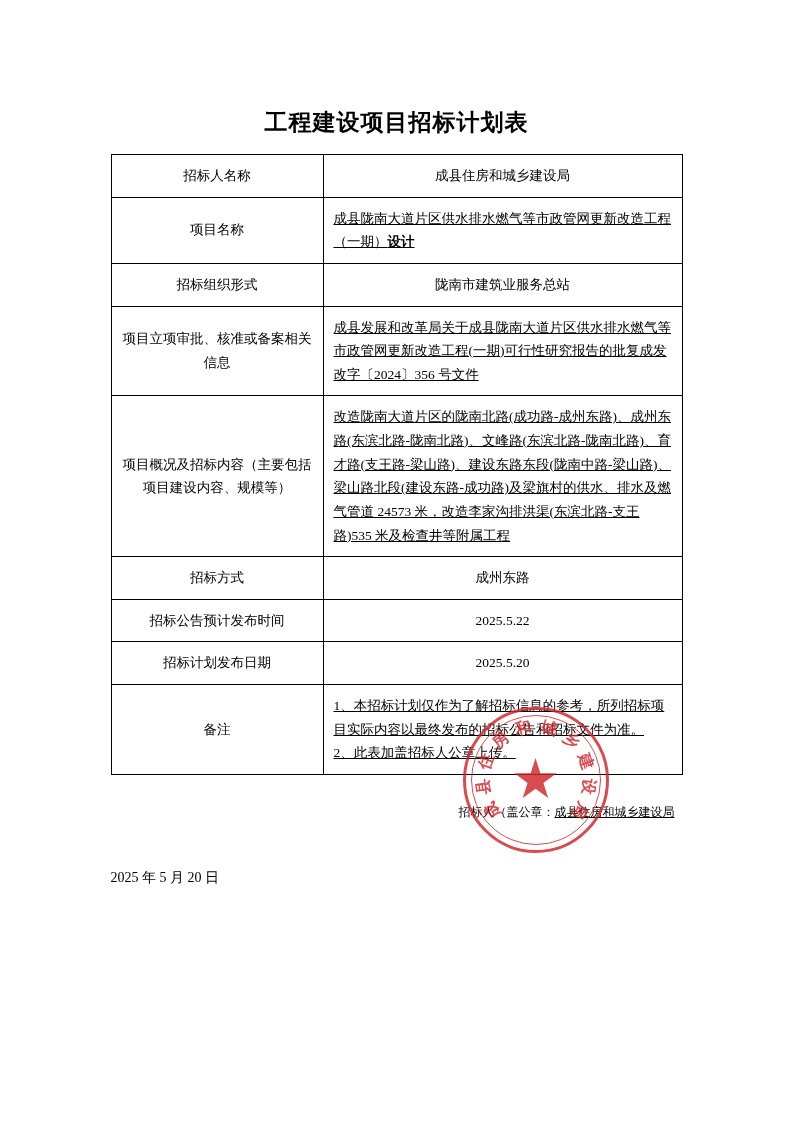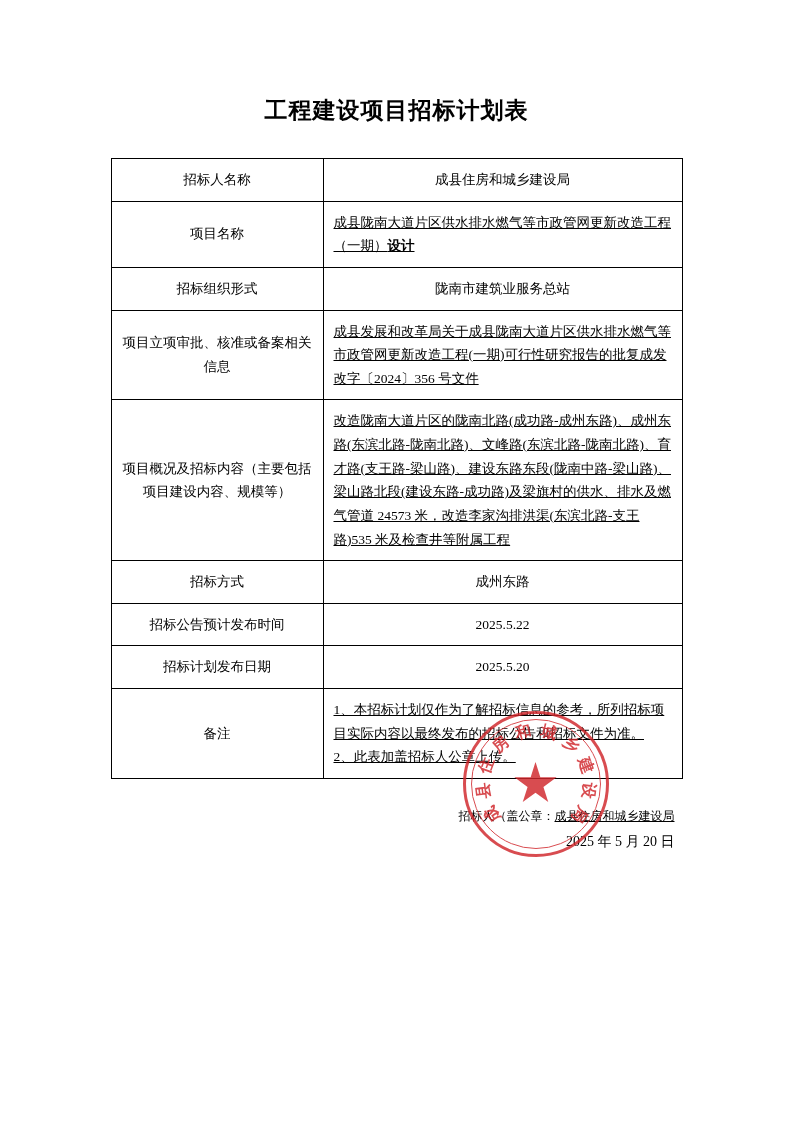--- a/index.html
+++ b/index.html
@@ -13,36 +13,36 @@
     font-family: "Liberation Serif", "DejaVu Serif", serif;
     color: #000000;
     position: relative;
     overflow: hidden;
   }
   .page {
     position: relative;
     width: 793px;
     height: 902px;
     box-sizing: border-box;
-    padding: 0;
+    padding: 12px;
   }
   .doc-title {
     text-align: center;
     font-size: 23px;
     font-weight: bold;
     letter-spacing: 1px;
     margin: 0;
     padding-top: 95px;
     padding-bottom: 0;
     font-family: "Liberation Serif", "DejaVu Serif", serif;
   }
   table.main-table {
     border-collapse: collapse;
     width: 572px;
-    margin: 32px auto 0 auto;
+    margin: 16px auto 0 auto;
     table-layout: fixed;
   }
   table.main-table td {
     border: 1px solid #000000;
     font-size: 13.5px;
     line-height: 1.75;
     padding: 9px 8px;
     vertical-align: middle;
     font-family: "Liberation Serif", "DejaVu Serif", serif;
   }
@@ -73,24 +73,24 @@
   .sign-line {
     text-align: right;
     font-size: 12px;
     padding-right: 8px;
     line-height: 2.2;
   }
   .sign-underline {
     text-decoration: underline;
   }
   .date-line {
-    text-align: right;
     font-size: 14px;
     padding-right: 8px;
     line-height: 1.8;
+    margin-top: 40px;
   }
   
   .seal {
     position: absolute;
     width: 140px;
     height: 140px;
     left: 352px;
     top: -68px;
     border: 3px solid #d0252a;
     border-radius: 50%;

